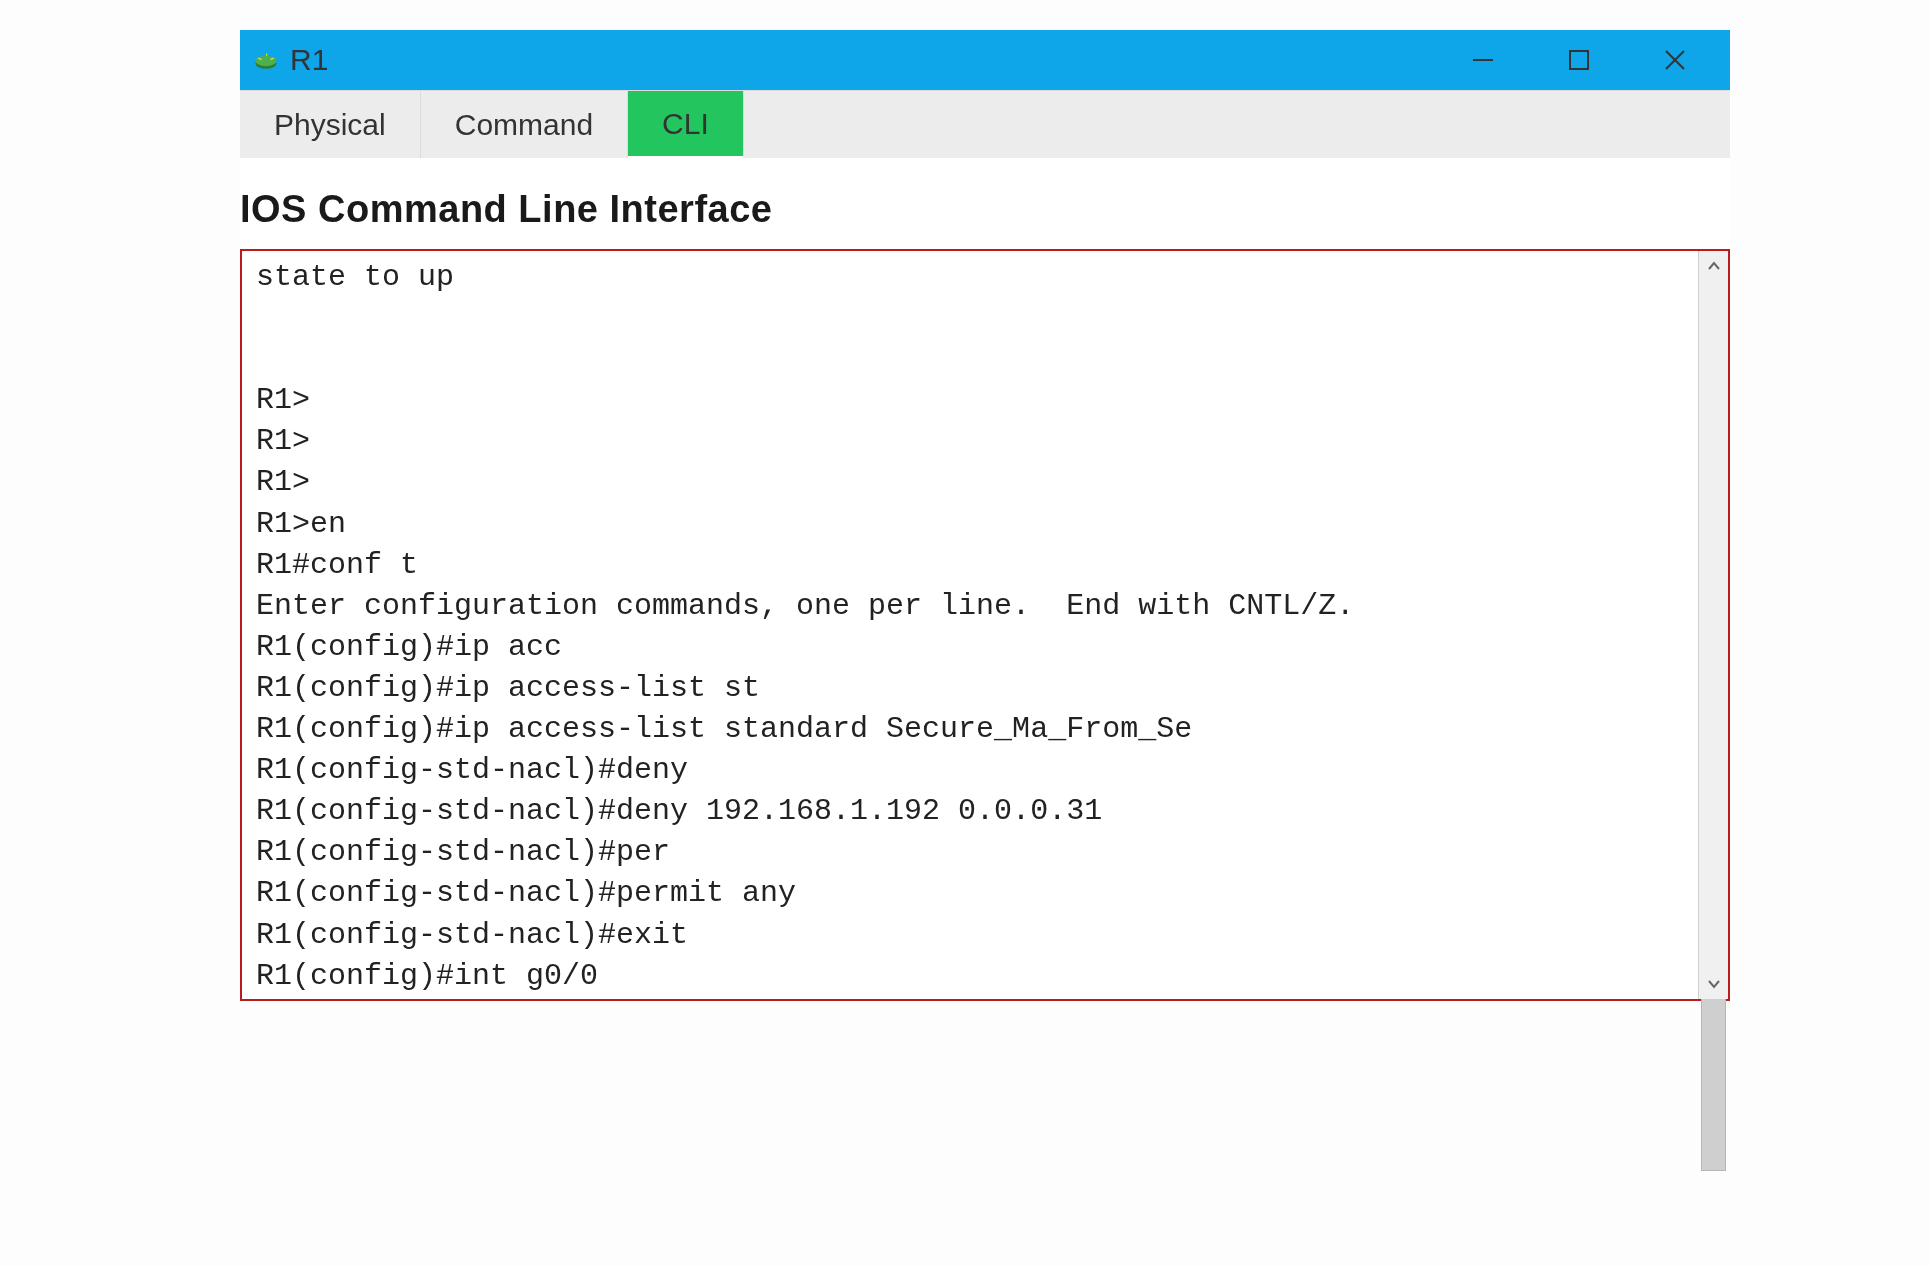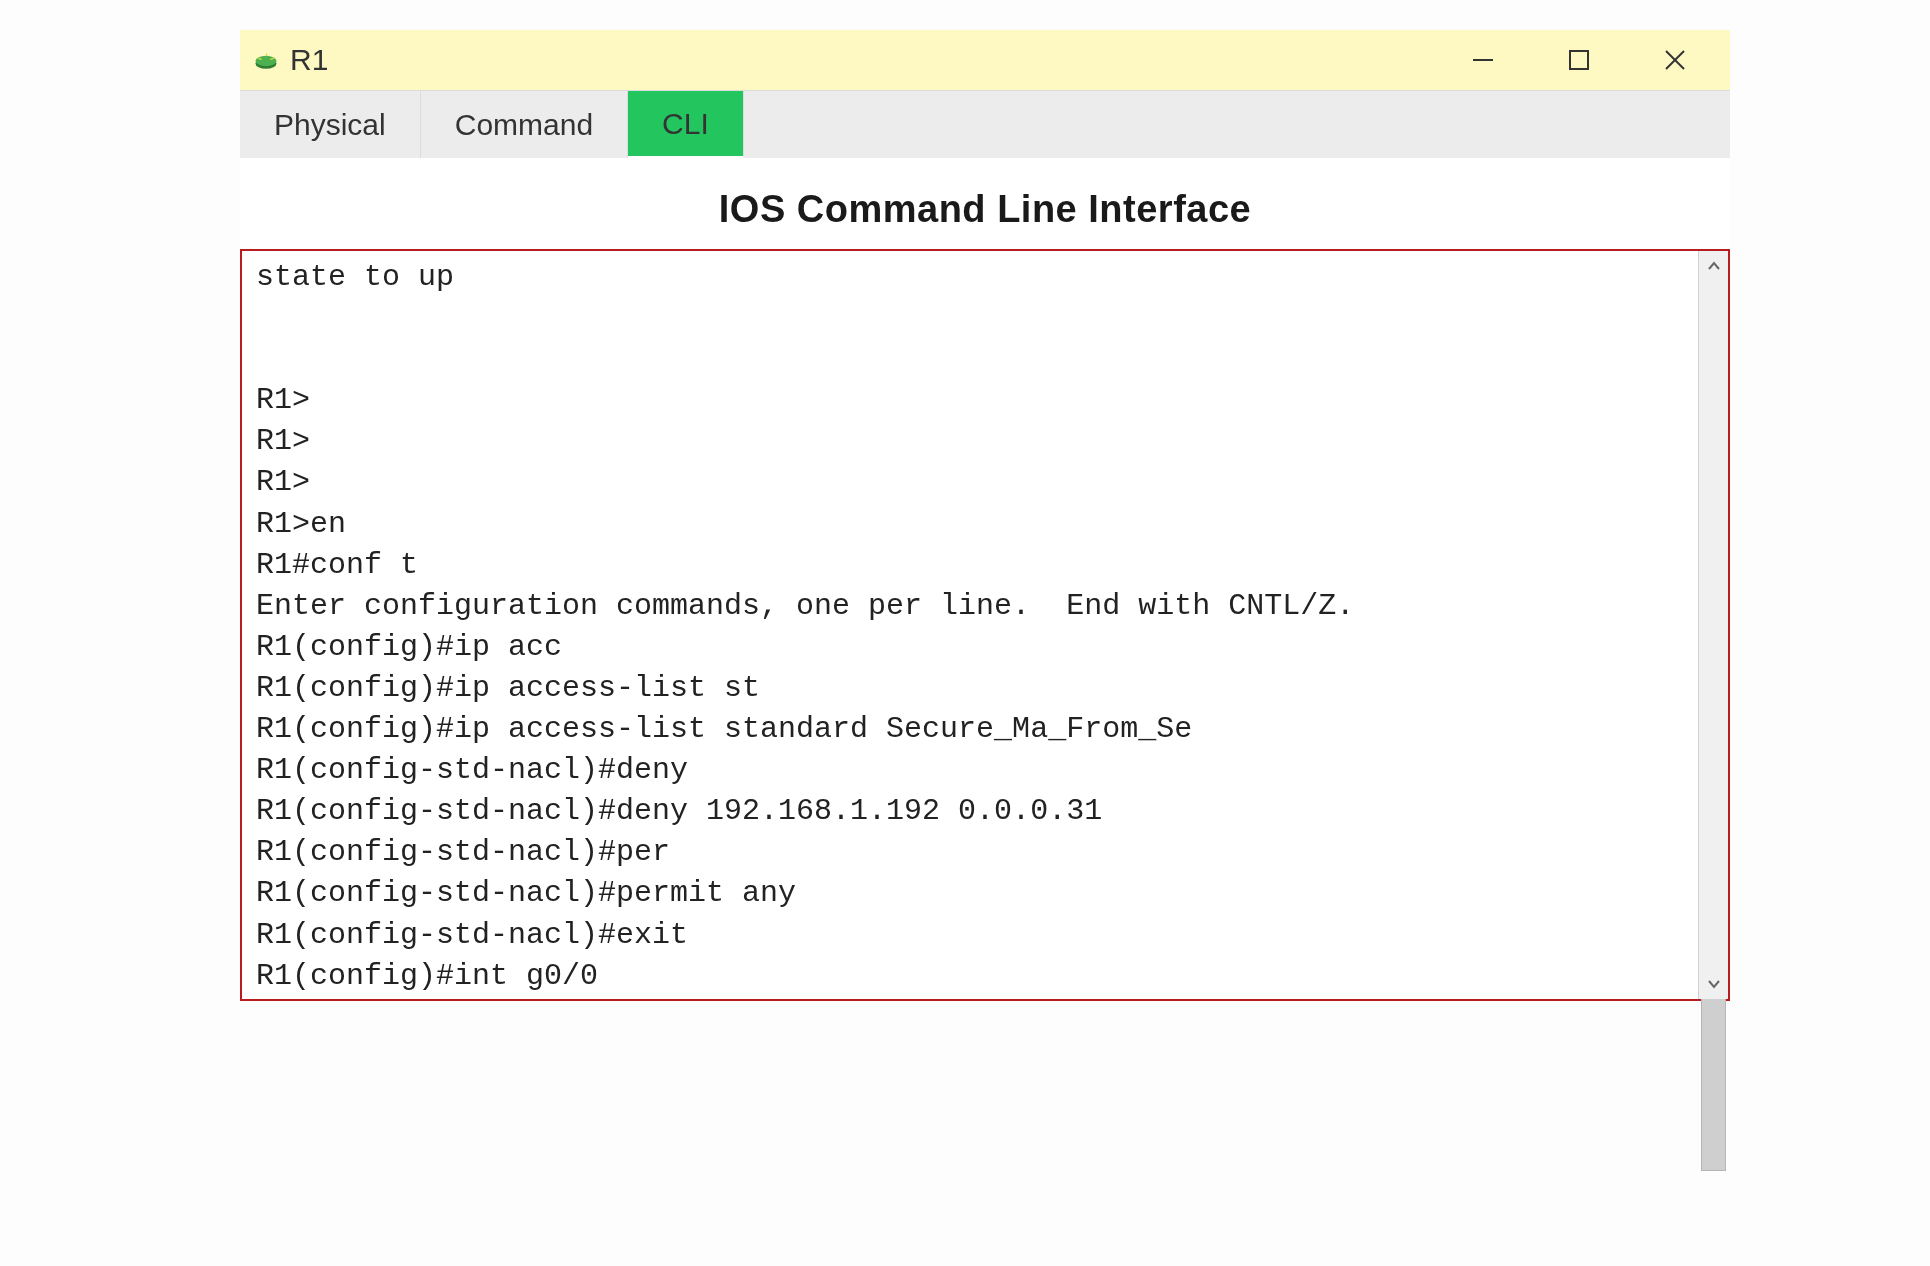--- a/index.html
+++ b/index.html
@@ -16,21 +16,21 @@
       left: 240px;
       top: 30px;
       width: 1490px;
       background: #ffffff;
     }
     .titlebar {
       height: 60px;
       display: flex;
       align-items: center;
       padding: 0 12px;
-      background: #fef9c3;
+      background: #0ea5e9;
     }
     .title-left {
       display: flex;
       align-items: center;
       gap: 10px;
       flex: 1;
     }
     .app-icon {
       width: 28px;
       height: 28px;
@@ -78,21 +78,21 @@
     }
     .tab.active {
       background: #22c55e;
       border-bottom: 2px solid #ffffff;
       font-weight: 500;
     }
     .content {
       padding: 10px 0 0 0;
     }
     .content-heading {
-      text-align: center;
+      text-align: left;
       font-size: 38px;
       font-weight: 600;
       color: #1a1a1a;
       margin: 20px 0 18px 0;
       letter-spacing: 0.5px;
     }
     .terminal-wrap {
       margin: 0 0 0 0;
       display: flex;
       border: 2px solid #b91c1c;

